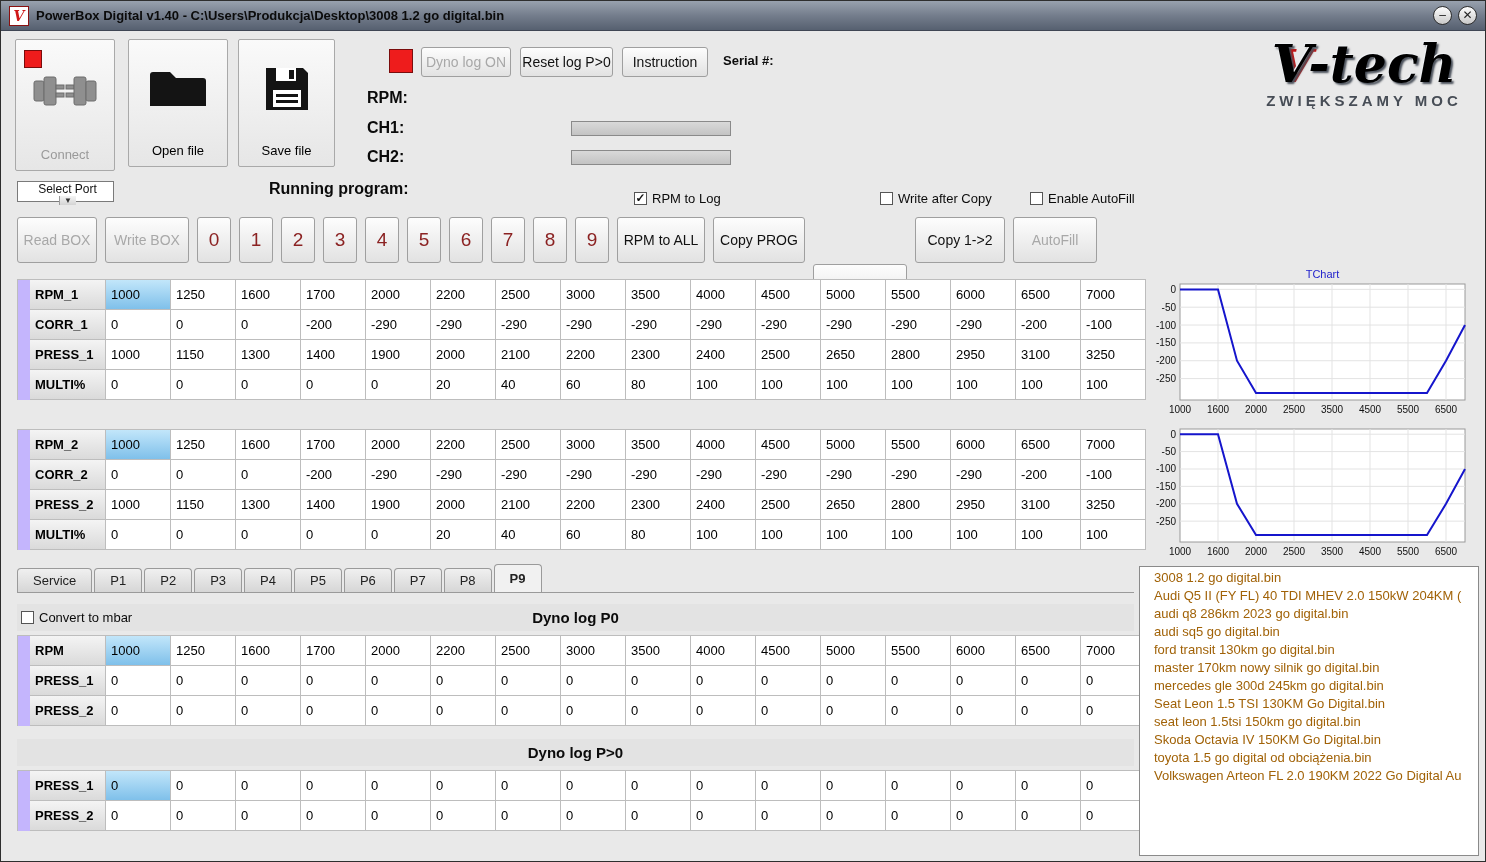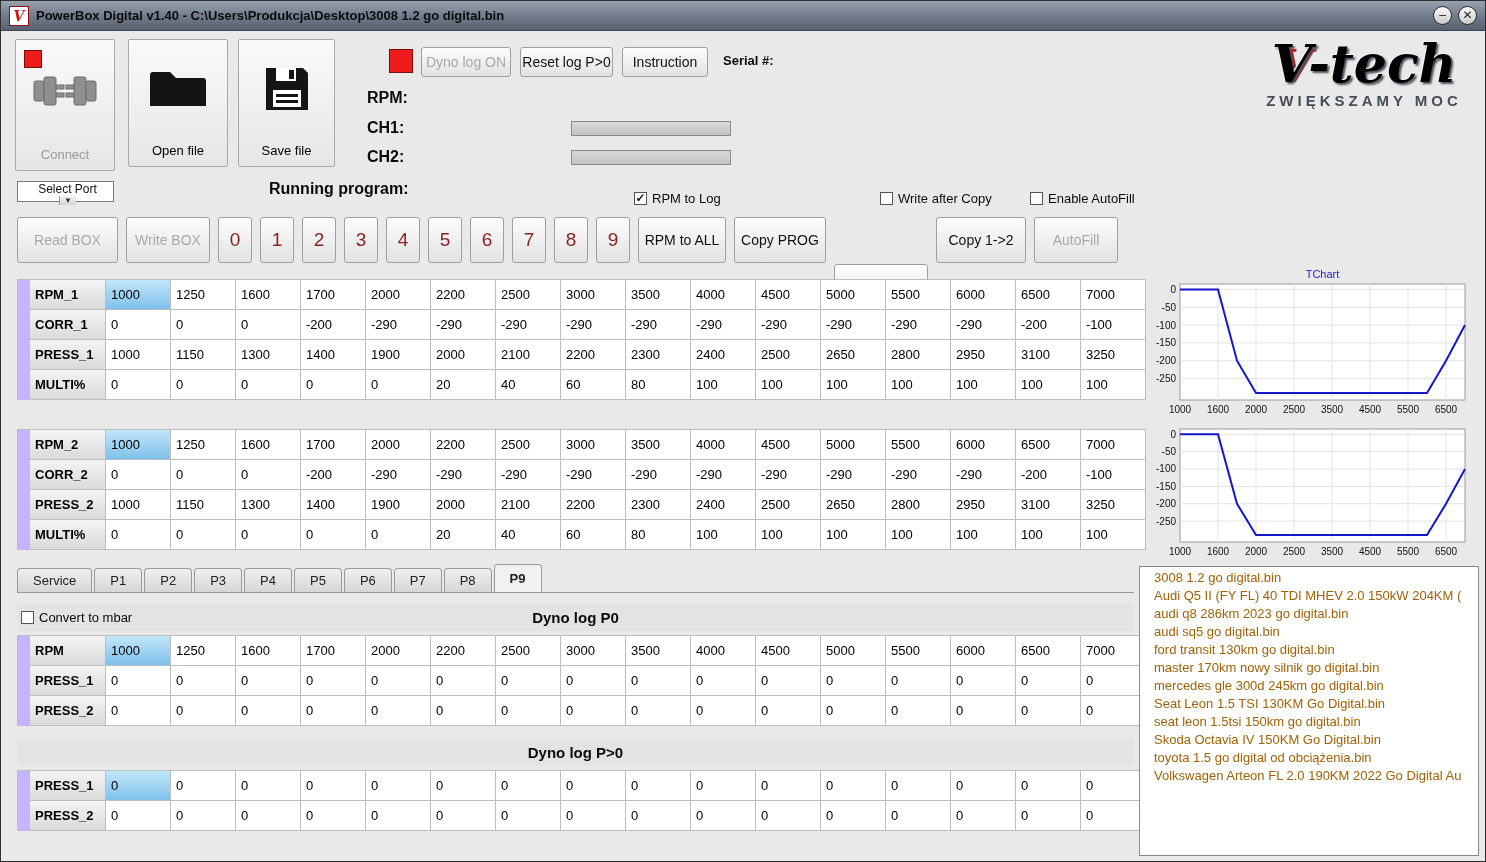--- a/index.html
+++ b/index.html
@@ -192,21 +192,21 @@
 
     <div class="logo">
       <div class="logo-main">
         <span class="v-red">V</span>
         <span class="v-gray"><span>V</span><span>-tech</span></span>
       </div>
       <div class="tagline">ZWIĘKSZAMY MOC</div>
     </div>
 
     <div class="action-row">
-      <div class="btn disabled" style="width:101px;">Read BOX</div>
+      <div class="btn disabled" style="width:80px;">Read BOX</div>
       <div class="btn disabled" style="width:84px;">Write BOX</div>
       <div class="digits">
           <div class="btn digit">0</div>
           <div class="btn digit">1</div>
           <div class="btn digit">2</div>
           <div class="btn digit">3</div>
           <div class="btn digit">4</div>
           <div class="btn digit">5</div>
           <div class="btn digit">6</div>
           <div class="btn digit">7</div>

